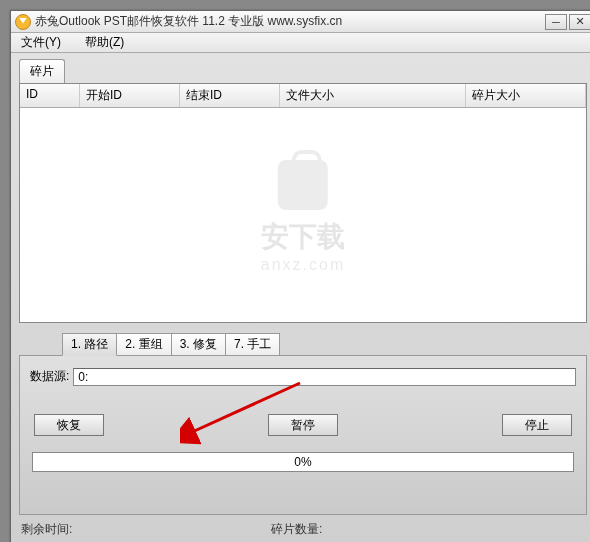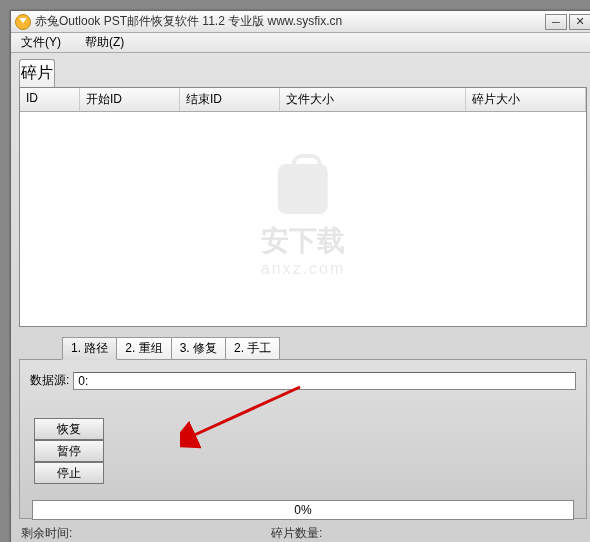--- a/index.html
+++ b/index.html
@@ -8,40 +8,40 @@
 .titlebar { height: 22px; background: linear-gradient(#fdfdfd, #e3e3e3); border-bottom: 1px solid #aaa; display: flex; align-items: center; padding: 0 4px; }
 .titlebar .icon { width: 16px; height: 16px; background: #f7b731; border-radius: 50%; border: 1px solid #c08a20; margin-right: 4px; position: relative; }
 .titlebar .icon::after { content: ""; position: absolute; top: 3px; left: 3px; width: 8px; height: 6px; background: #fff; clip-path: polygon(0 0, 100% 0, 50% 100%); }
 .titlebar .title { flex: 1; color: #333; font-size: 12px; }
 .titlebar .controls { display: flex; gap: 2px; }
 .titlebar .ctrl { width: 22px; height: 16px; background: linear-gradient(#f8f8f8, #ddd); border: 1px solid #888; display: flex; align-items: center; justify-content: center; font-size: 11px; color: #333; }
 .menubar { height: 20px; background: linear-gradient(#f5f5f5, #e5e5e5); border-bottom: 1px solid #aaa; display: flex; align-items: center; padding: 0 4px; gap: 12px; }
 .menubar .menu-item { padding: 2px 6px; }
 .content { padding: 6px 8px; background: linear-gradient(#e2e2e2, #cfcfcf); height: calc(100% - 42px); position: relative; }
 .tabset-top { margin-bottom: 0; }
-.tabset-top .tab { display: inline-block; background: linear-gradient(#fff, #eee); border: 1px solid #999; border-bottom: none; padding: 3px 1px; font-size: 16px; border-radius: 3px 3px 0 0; }
+.tabset-top .tab { display: inline-block; background: linear-gradient(#fff, #eee); border: 1px solid #999; border-bottom: none; padding: 3px 10px; font-size: 12px; border-radius: 3px 3px 0 0; }
 .listbox { background: #fff; border: 1px solid #888; height: 240px; overflow: hidden; }
 .listhead { display: flex; background: linear-gradient(#fbfbfb, #e7e7e7); border-bottom: 1px solid #aaa; }
 .listhead .col { padding: 3px 6px; border-right: 1px solid #ccc; font-size: 12px; }
 .listbody { height: 218px; position: relative; }
 .watermark { position: absolute; top: 50%; left: 50%; transform: translate(-50%, -50%); text-align: center; opacity: 0.15; user-select: none; }
 .watermark .bag { width: 50px; height: 50px; background: #888; border-radius: 8px; margin: 0 auto 8px; position: relative; }
 .watermark .bag::before { content: ""; position: absolute; top: -10px; left: 14px; width: 22px; height: 14px; border: 4px solid #888; border-bottom: none; border-radius: 10px 10px 0 0; }
 .watermark .txt1 { font-size: 28px; color: #555; font-weight: bold; }
 .watermark .txt2 { font-size: 16px; color: #777; letter-spacing: 2px; }
 .lower { margin-top: 10px; }
 .tabset-bot { display: flex; padding-left: 43px; }
 .tabset-bot .ltab { background: linear-gradient(#fff, #eee); border: 1px solid #999; padding: 2px 8px; font-size: 12px; cursor: pointer; }
 .tabset-bot .ltab.active { background: linear-gradient(#f5f5f5, #dcdcdc); border-bottom-color: #dcdcdc; position: relative; z-index: 2; }
 .tabset-bot .ltab:not(:first-child) { margin-left: -1px; }
 .lower-panel { background: linear-gradient(#e0e0e0, #cacaca); border: 1px solid #999; margin-top: -1px; padding: 12px 10px; height: 160px; position: relative; }
 .src-row { display: flex; align-items: flex-start; margin-bottom: 28px; }
 .src-row .lbl { font-size: 12px; margin-right: 4px; }
 .src-row .input { flex: 1; background: #fff; border: 1px solid #888; border-top-color: #666; padding: 2px 4px; font-size: 12px; height: 18px; }
-.btn-row { display: flex; justify-content: space-between; margin-bottom: 16px; padding: 0 4px; flex-direction: column; }
+.btn-row { display: flex; justify-content: space-between; margin-bottom: 16px; padding: 0 4px; }
 .btn { width: 70px; height: 22px; background: linear-gradient(#f8f8f8, #d8d8d8); border: 1px solid #777; font-size: 12px; display: flex; align-items: center; justify-content: center; cursor: pointer; }
 .progress { background: #fff; border: 1px solid #888; height: 20px; display: flex; align-items: center; justify-content: center; font-size: 12px; margin: 0 2px; }
 .status { display: flex; margin-top: 6px; padding: 0 2px; }
 .status .sitem { font-size: 12px; color: #333; }
 .status .sitem:first-child { width: 250px; }
 .arrow { position: absolute; top: 22px; left: 160px; pointer-events: none; }
 </style>
 </head>
 <body>
 
@@ -76,21 +76,21 @@
           <div class="txt1">安下载</div>
           <div class="txt2">anxz.com</div>
         </div>
       </div>
     </div>
     <div class="lower">
       <div class="tabset-bot">
         <div class="ltab active">1. 路径</div>
         <div class="ltab">2. 重组</div>
         <div class="ltab">3. 修复</div>
-        <div class="ltab">2. 手工</div>
+        <div class="ltab">7. 手工</div>
       </div>
       <div class="lower-panel">
         <div class="src-row">
           <span class="lbl">数据源:</span>
           <input class="input" value="0:" style="">
         </div>
         <svg class="arrow" width="130" height="70">
           <defs>
               <marker id="ah" markerWidth="10" markerHeight="10" refX="2" refY="5" orient="auto">
                 <path d="M0,0 L10,5 L0,10 Z" fill="#d40000"></path>

